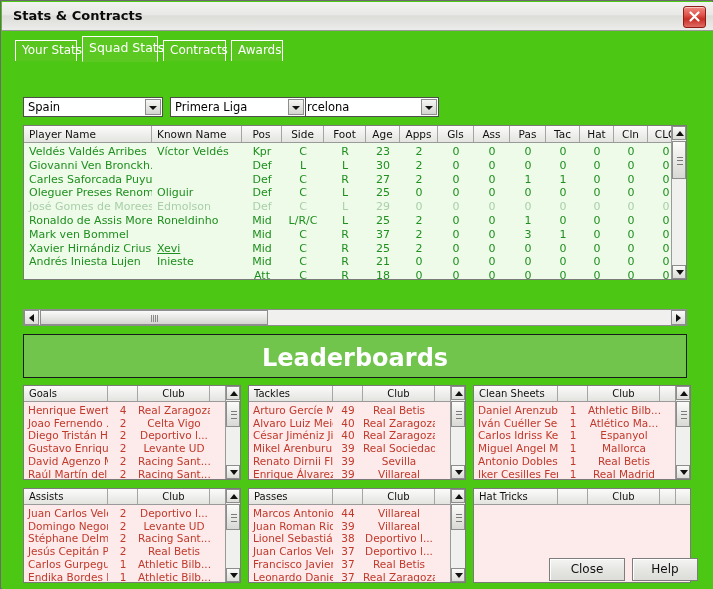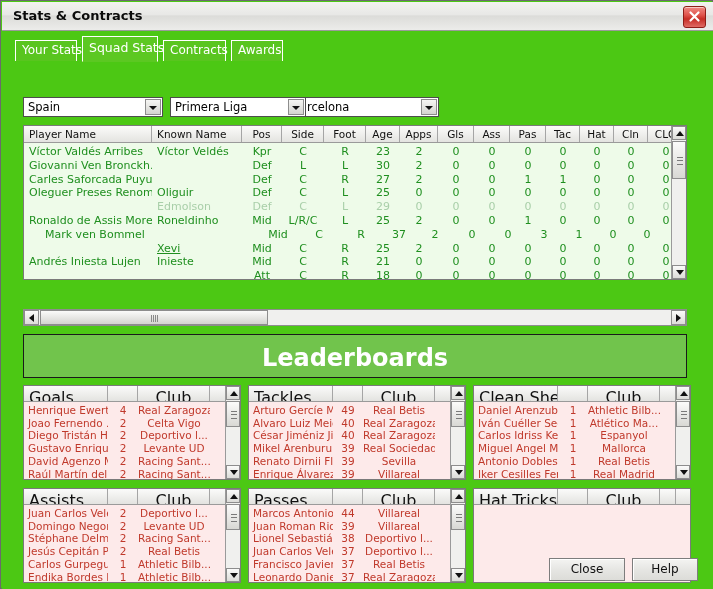--- a/index.html
+++ b/index.html
@@ -216,21 +216,21 @@
   .lbp-head{
     position:absolute;left:0;top:0;height:16px;width:100%;
     background:linear-gradient(to bottom,#fbfbfa,#e3e3e0);
     border-bottom:1px solid #9a9a9a;
     box-sizing:border-box;
   }
   .lbh{
     position:absolute;top:0;height:15px;
     box-sizing:border-box;
     border-right:1px solid #a5a5a5;
-    font-size:16px;color:#101010;padding-top:2px;
+    font-size:10px;color:#101010;padding-top:2px;
     white-space:nowrap;overflow:hidden;
     cursor:pointer;
   }
   .lbh.nm{text-align:left;padding-left:5px;}
   .lbh.ct{text-align:center;}
   .lbrow{position:absolute;left:0;height:15px;width:100%;}
   .lbc{
     position:absolute;top:0;height:15px;box-sizing:border-box;
     font-size:10.5px;color:#c0392b;padding-top:1px;
     white-space:nowrap;overflow:hidden;
@@ -309,21 +309,21 @@
             <div class="hcell" style="left: 450px; width: 36px;">Ass</div>
             <div class="hcell" style="left: 486px; width: 36px;">Pas</div>
             <div class="hcell" style="left: 522px; width: 34px;">Tac</div>
             <div class="hcell" style="left: 556px; width: 34px;">Hat</div>
             <div class="hcell" style="left: 590px; width: 34px;">Cln</div>
             <div class="hcell" style="left: 624px; width: 36px;">CLG</div>
             <div class="hcell" style="left: 660px; width: 28px;">Red</div>
           </div>
         <div id="grid-body">
             <div class="grow" style="top: 18px;">
-              <div class="gcell lft" style="left: 0px; width: 128px;">Víctor Valdés Arribes</div>
+              <div class="gcell lft" style="left: 0px; width: 128px;">Veldés Valdés Arribes</div>
               <div class="gcell lft" style="left: 128px; width: 90px;">Víctor Veldés</div>
               <div class="gcell" style="left: 218px; width: 40px;">Kpr</div>
               <div class="gcell" style="left: 258px; width: 42px;">C</div>
               <div class="gcell" style="left: 300px; width: 42px;">R</div>
               <div class="gcell" style="left: 342px; width: 34px;">23</div>
               <div class="gcell" style="left: 376px; width: 38px;">2</div>
               <div class="gcell" style="left: 414px; width: 36px;">0</div>
               <div class="gcell" style="left: 450px; width: 36px;">0</div>
               <div class="gcell" style="left: 486px; width: 36px;">0</div>
               <div class="gcell" style="left: 522px; width: 34px;">0</div>
@@ -377,20 +377,21 @@
               <div class="gcell" style="left: 414px; width: 36px;">0</div>
               <div class="gcell" style="left: 450px; width: 36px;">0</div>
               <div class="gcell" style="left: 486px; width: 36px;">0</div>
               <div class="gcell" style="left: 522px; width: 34px;">0</div>
               <div class="gcell" style="left: 556px; width: 34px;">0</div>
               <div class="gcell" style="left: 590px; width: 34px;">0</div>
               <div class="gcell" style="left: 624px; width: 36px;">0</div>
               <div class="gcell" style="left: 660px; width: 28px;">0</div>
             </div>
             <div class="grow dim" style="top: 73.2px;">
+              <div class="gcell lft" style="left: 0px; width: 128px;">José Gomes de Morees</div>
               <div class="gcell lft" style="left: 128px; width: 90px;">Edmolson</div>
               <div class="gcell" style="left: 218px; width: 40px;">Def</div>
               <div class="gcell" style="left: 258px; width: 42px;">C</div>
               <div class="gcell" style="left: 300px; width: 42px;">L</div>
               <div class="gcell" style="left: 342px; width: 34px;">29</div>
               <div class="gcell" style="left: 376px; width: 38px;">0</div>
               <div class="gcell" style="left: 414px; width: 36px;">0</div>
               <div class="gcell" style="left: 450px; width: 36px;">0</div>
               <div class="gcell" style="left: 486px; width: 36px;">0</div>
               <div class="gcell" style="left: 522px; width: 34px;">0</div>
@@ -409,38 +410,39 @@
               <div class="gcell" style="left: 376px; width: 38px;">2</div>
               <div class="gcell" style="left: 414px; width: 36px;">0</div>
               <div class="gcell" style="left: 450px; width: 36px;">0</div>
               <div class="gcell" style="left: 486px; width: 36px;">1</div>
               <div class="gcell" style="left: 522px; width: 34px;">0</div>
               <div class="gcell" style="left: 556px; width: 34px;">0</div>
               <div class="gcell" style="left: 590px; width: 34px;">0</div>
               <div class="gcell" style="left: 624px; width: 36px;">0</div>
               <div class="gcell" style="left: 660px; width: 28px;">0</div>
             </div>
-            <div class="grow" style="top: 100.8px; margin-left: 16px;">
+            <div class="grow" style="top: 100.8px;">
               <div class="gcell lft" style="left: 0px; width: 128px;">Mark ven Bommel</div>
               <div class="gcell lft" style="left: 128px; width: 90px;"></div>
               <div class="gcell" style="left: 218px; width: 40px;">Mid</div>
               <div class="gcell" style="left: 258px; width: 42px;">C</div>
               <div class="gcell" style="left: 300px; width: 42px;">R</div>
               <div class="gcell" style="left: 342px; width: 34px;">37</div>
               <div class="gcell" style="left: 376px; width: 38px;">2</div>
               <div class="gcell" style="left: 414px; width: 36px;">0</div>
               <div class="gcell" style="left: 450px; width: 36px;">0</div>
               <div class="gcell" style="left: 486px; width: 36px;">3</div>
               <div class="gcell" style="left: 522px; width: 34px;">1</div>
               <div class="gcell" style="left: 556px; width: 34px;">0</div>
               <div class="gcell" style="left: 590px; width: 34px;">0</div>
               <div class="gcell" style="left: 624px; width: 36px;">0</div>
               <div class="gcell" style="left: 660px; width: 28px;">0</div>
             </div>
             <div class="grow" style="top: 114.6px;">
+              <div class="gcell lft" style="left: 0px; width: 128px;">Xavier Hirnándiz Crius</div>
               <div class="gcell lft" style="left: 128px; width: 90px; text-decoration: underline;">Xevi</div>
               <div class="gcell" style="left: 218px; width: 40px;">Mid</div>
               <div class="gcell" style="left: 258px; width: 42px;">C</div>
               <div class="gcell" style="left: 300px; width: 42px;">R</div>
               <div class="gcell" style="left: 342px; width: 34px;">25</div>
               <div class="gcell" style="left: 376px; width: 38px;">2</div>
               <div class="gcell" style="left: 414px; width: 36px;">0</div>
               <div class="gcell" style="left: 450px; width: 36px;">0</div>
               <div class="gcell" style="left: 486px; width: 36px;">0</div>
               <div class="gcell" style="left: 522px; width: 34px;">0</div>

